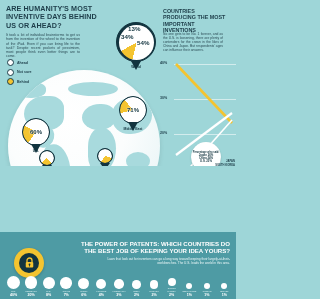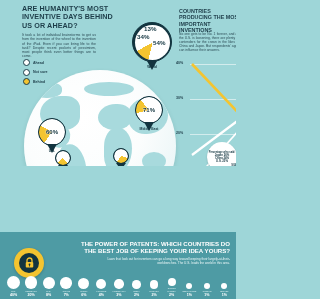--- a/index.html
+++ b/index.html
@@ -5,21 +5,21 @@
   * { box-sizing: border-box; margin: 0; padding: 0; }
   html, body {
     width: 236px; height: 299px;
     font-family: "Liberation Sans", sans-serif;
     background: #9ed6d8;
     overflow: hidden;
   }
   .page { position: relative; width: 236px; height: 299px; background: #9ed6d8; }
 
   
-  .top { position: absolute; left: 16px; top: 0; width: 236px; height: 166px; overflow: hidden; }
+  .top { position: absolute; left: 0; top: 0; width: 236px; height: 166px; overflow: hidden; }
 
   .headline {
     position: absolute; left: 6px; top: 5px; width: 92px;
     font-size: 7.2px; line-height: 8.4px; font-weight: bold;
     color: #1d3d49; letter-spacing: 0.1px; text-transform: uppercase;
   }
   .deck {
     position: absolute; left: 6px; top: 33px; width: 74px;
     font-size: 3.5px; line-height: 4.3px; color: #2b4b55;
     text-align: justify;

